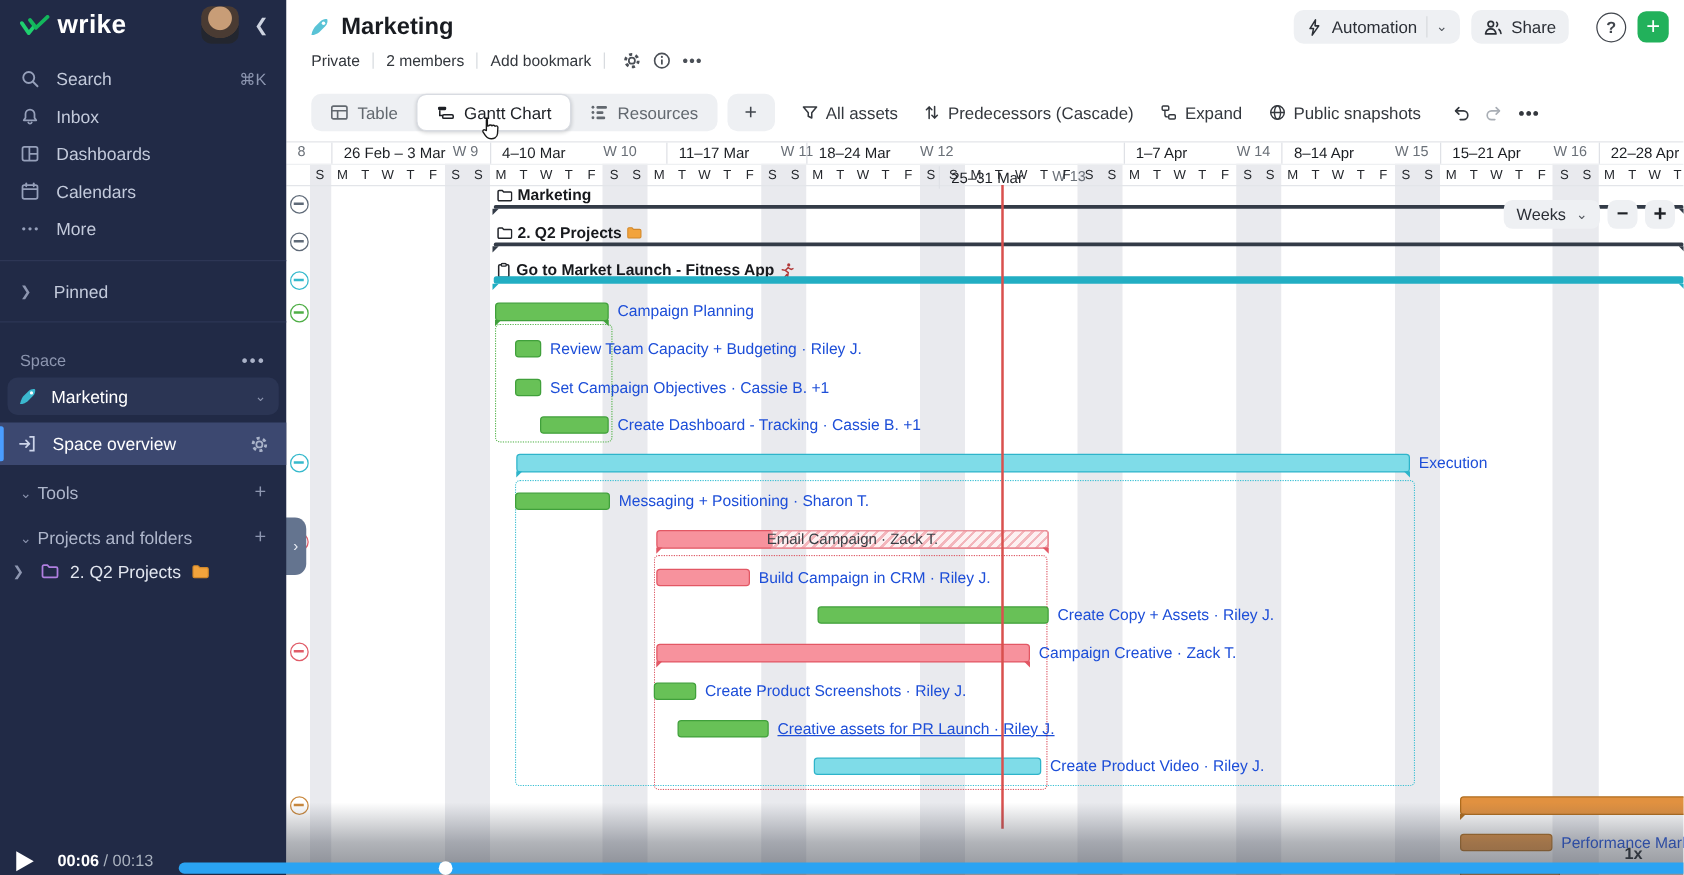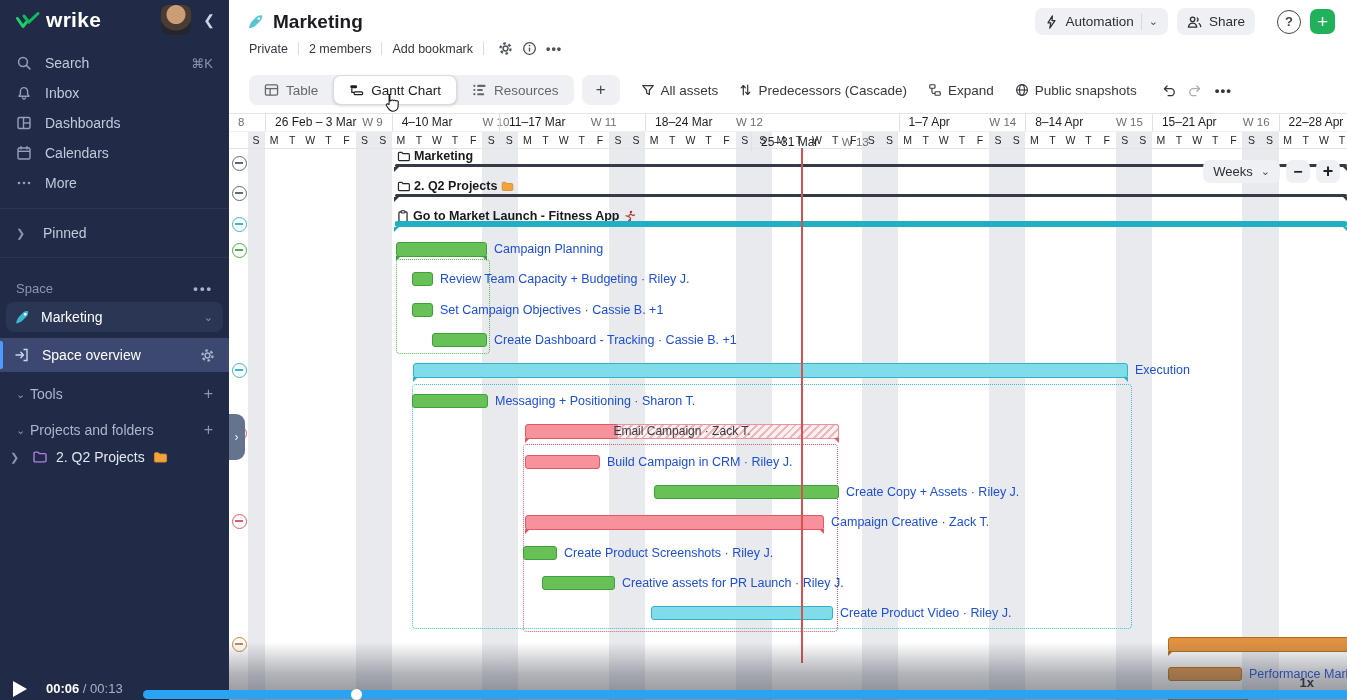--- a/index.html
+++ b/index.html
@@ -414,21 +414,21 @@
         <span>4–10 Mar</span>
         <span class="wnum">W 10</span>
       </div>
       <div class="day-letter" style="left: 400.75px;">M</div>
       <div class="day-letter" style="left: 418.85px;">T</div>
       <div class="day-letter" style="left: 436.95px;">W</div>
       <div class="day-letter" style="left: 455.05px;">T</div>
       <div class="day-letter" style="left: 473.15px;">F</div>
       <div class="day-letter" style="left: 491.25px;">S</div>
       <div class="day-letter" style="left: 509.35px;">S</div>
-      <div class="week-cell" style="left: 499px; width: 126.7px;">
+      <div class="week-cell" style="left: 533px; width: 126.7px;">
         <span>11–17 Mar</span>
         <span class="wnum">W 11</span>
       </div>
       <div class="day-letter" style="left: 527.45px;">M</div>
       <div class="day-letter" style="left: 545.55px;">T</div>
       <div class="day-letter" style="left: 563.65px;">W</div>
       <div class="day-letter" style="left: 581.75px;">T</div>
       <div class="day-letter" style="left: 599.85px;">F</div>
       <div class="day-letter" style="left: 617.95px;">S</div>
       <div class="day-letter" style="left: 636.05px;">S</div>
@@ -580,21 +580,21 @@
       <div class="gbar" style="left: 654px; top: 485px; width: 185px; height: 14px; background: rgb(104, 193, 87); border: 1.5px solid rgb(64, 160, 59);"></div>
       <div class="glabel" style="left: 846px; top: 484.5px;">Create Copy + Assets · Riley J.</div>
       <div class="gbar" style="left: 525px; top: 515px; width: 299px; height: 15px; background: rgb(247, 146, 157); border: 1.5px solid rgb(226, 87, 100);">
         <div class="hook l" style="border-top-color: rgb(226, 87, 100);"></div>
         <div class="hook r" style="border-top-color: rgb(226, 87, 100);"></div>
       </div>
       <div class="glabel" style="left: 831px; top: 515px;">Campaign Creative · Zack T.</div>
       <div class="gbar" style="left: 523px; top: 546px; width: 34px; height: 14px; background: rgb(104, 193, 87); border: 1.5px solid rgb(64, 160, 59);"></div>
       <div class="glabel" style="left: 564px; top: 545.5px;">Create Product Screenshots · Riley J.</div>
       <div class="gbar" style="left: 542px; top: 576px; width: 73px; height: 14px; background: rgb(104, 193, 87); border: 1.5px solid rgb(64, 160, 59);"></div>
-      <div class="glabel" style="left: 622px; top: 575.5px;">Creative assets for PR Launch · Riley J.</div>
+      <div class="glabel" style="left: 622px; top: 575.5px; text-decoration: underline;">Creative assets for PR Launch · Riley J.</div>
       <div class="gbar" style="left: 651px; top: 606px; width: 182px; height: 14px; background: rgb(127, 220, 232); border: 1.5px solid rgb(46, 180, 202);"></div>
       <div class="glabel" style="left: 840px; top: 605.5px;">Create Product Video · Riley J.</div>
       <div class="gbar" style="left: 1168px; top: 637px; width: 185px; height: 15px; background: rgb(225, 145, 64); border: 1.5px solid rgb(176, 108, 28);">
         <div class="hook l" style="border-top-color: rgb(176, 108, 28);"></div>
       </div>
       <div class="gbar" style="left: 1168px; top: 667px; width: 74px; height: 14px; background: rgb(225, 145, 64); border: 1.5px solid rgb(176, 108, 28);"></div>
       <div class="glabel" style="left: 1249px; top: 666.5px;">Performance Marketing</div>
       <div class="gbar" style="left: 1168px; top: 694px; width: 80px; height: 14px; background: rgb(225, 145, 64); border: 1.5px solid rgb(176, 108, 28);"></div>
       <div class="today" style="left: 801px; top: 148px; height: 515px;"></div>
       <div class="collapse" style="left: 231.5px; top: 155.5px; border-color: rgb(95, 106, 120);">

